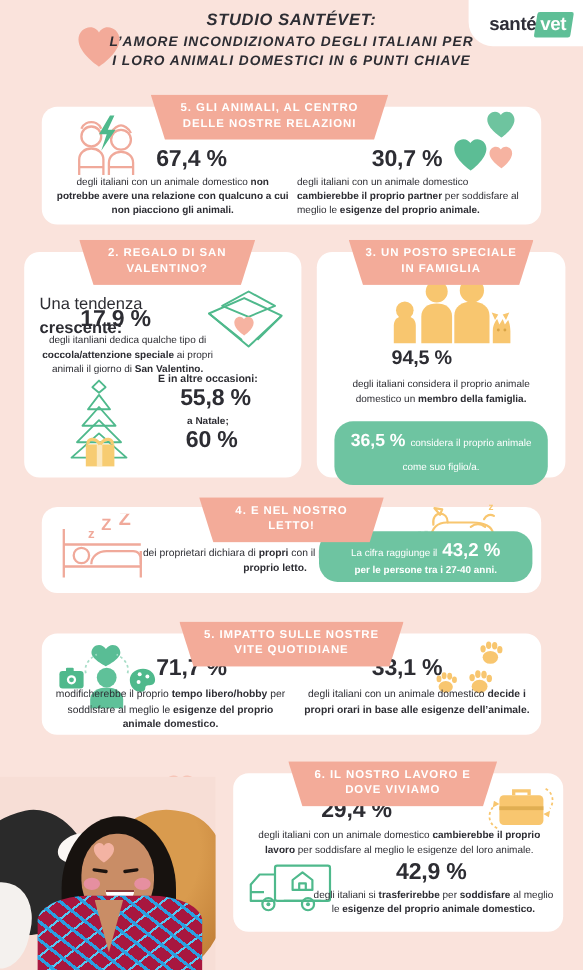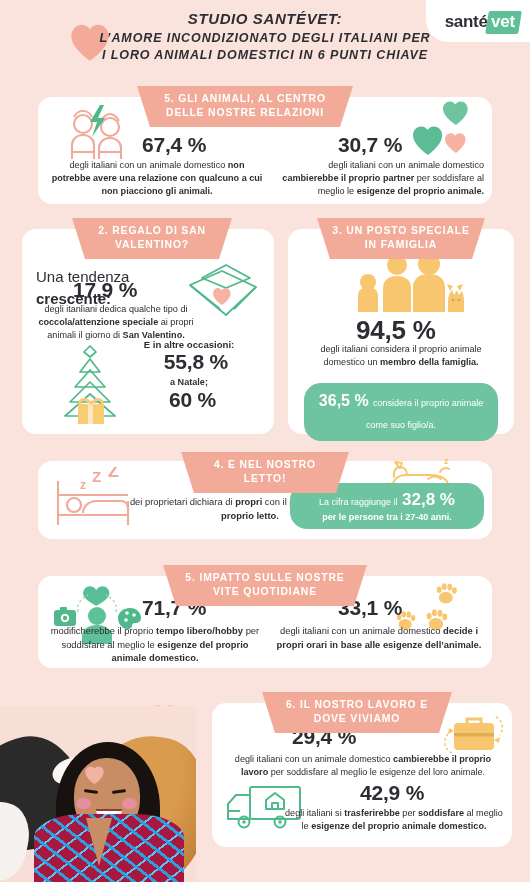--- a/index.html
+++ b/index.html
@@ -183,21 +183,21 @@
     </svg>
     <div class="pct" style="position:absolute;left:104px;top:36px">67,4 %</div>
     <div class="body-txt" style="position:absolute;left:12px;top:62px;width:214px;text-align:center"><span>degli italiani con un animale domestico </span><b>non potrebbe avere una relazione con qualcuno a cui non piacciono gli animali.</b></div>
 
     <svg style="position:absolute;right:18px;top:2px;width:62px;height:62px" viewBox="0 0 62 62">
       <path d="M44 26C44 26 31 18 31 9.8 31 5.3 34.6 2.5 38 2.5c2.6 0 4.4 1.5 5.3 3 1-1.5 2.8-3 5.4-3 3.4 0 7 2.8 7 7.3C55.7 18 44 26 44 26z" fill="#6ec49f"></path>
       <path d="M16 56C16 56 1 46 1 36.2 1 30.8 5.3 27.5 9.3 27.5c3 0 5.2 1.8 6.3 3.6 1.1-1.8 3.2-3.6 6.3-3.6 4 0 8.3 3.3 8.3 8.7C30.2 46 16 56 16 56z" fill="#5cbd95"></path>
       <path d="M44 54C44 54 33 47 33 40.3 33 36.6 36 34.3 38.8 34.3c2.1 0 3.7 1.2 4.5 2.5.8-1.3 2.4-2.5 4.5-2.5 2.8 0 5.8 2.3 5.8 6C53.6 47 44 54 44 54z" fill="#f6b3a1"></path>
     </svg>
     <div class="pct" style="position:absolute;left:300px;top:36px">30,7 %</div>
-    <div class="body-txt" style="position:absolute;left:232px;top:62px;width:214px;text-align:right"><span>degli italiani con un animale domestico </span><b>cambierebbe il proprio partner </b><span>per soddisfare al meglio le </span><b>esigenze del proprio animale.</b></div>
+    <div class="body-txt" style="position:absolute;left:232px;top:62px;width:214px;text-align:left"><span>degli italiani con un animale domestico </span><b>cambierebbe il proprio partner </b><span>per soddisfare al meglio le </span><b>esigenze del proprio animale.</b></div>
   </div>
   <div class="ribbon" style="left:137px;top:86px;width:216px">5. GLI ANIMALI, AL CENTRO DELLE NOSTRE RELAZIONI</div>
 
   <div class="card" style="left:22px;top:229px;width:252px;height:205px">
     <div class="body-txt" style="position:absolute;left:14px;top:37px;width:160px;font-size:15px"><span>Una tendenza </span><b>crescente:</b></div>
     <div class="pct" style="position:absolute;left:51px;top:49px">17,9 %</div>
     <div class="body-txt" style="position:absolute;left:10px;top:74px;width:168px;text-align:center"><span>degli itanliani dedica qualche tipo di </span><b>coccola/attenzione speciale </b><span>ai propri animali il giorno di </span><b>San Valentino.</b></div>
 
     <svg style="position:absolute;left:160px;top:28px;width:82px;height:62px" viewBox="0 0 82 62">
       <g fill="none" stroke="#4fb98c" stroke-width="1.8" stroke-linejoin="round">
@@ -241,21 +241,21 @@
         <circle cx="91" cy="9" r="11"></circle>
           <path d="M75 57V32c0-8.5 7-13 16-13s16 4.5 16 13v25z"></path>
         <path d="M110 46c0-7 4-11 4-11l2 5 3-5 2 5 3-4s2 4 2 10v11h-16z"></path>
         <path d="M112 36l-3-7 6 2zM122 36l3-7-6 2z"></path>
       </g>
       <g fill="#d9a445">
           <circle cx="115" cy="45" r="1.3"></circle>
           <circle cx="121" cy="45" r="1.3"></circle>
         </g>
     </svg>
-    <div class="pct" style="position:absolute;left:68px;top:86px;font-size:26px">94,5 %</div>
+    <div class="pct" style="position:absolute;left:68px;top:86px;font-size:18px">94,5 %</div>
     <div class="body-txt" style="position:absolute;left:16px;top:114px;width:194px;text-align:center"><span>degli italiani considera il proprio animale domestico un </span><b>membro della famiglia.</b></div>
     <div class="green-badge" style="position:absolute;left:16px;top:154px;width:194px">
       <span class="bp">36,5 %</span>
       <span class="bt">considera il proprio animale come suo figlio/a.</span>
     </div>
   </div>
   <div class="ribbon" style="left:317px;top:218px;width:168px">3. UN POSTO SPECIALE IN FAMIGLIA</div>
 
   <div class="card" style="left:38px;top:461px;width:454px;height:78px">
 
@@ -284,21 +284,21 @@
         <path d="M8 34c0-9 6-14 14-14h24c10 0 18 4 18 10v4z"></path>
         <path d="M44 24c4-3 9-3 13 0"></path>
         <path d="M10 22c-1-6 2-10 6-10s7 3 7 8"></path>
         <path d="M16 13l-5-6 7 1z"></path>
         <path d="M56 17c2-4 6-5 9-3"></path>
       </g>
       <text x="60" y="9" font-size="9" fill="#f8c66f" font-family="Liberation Sans" font-weight="bold">z</text>
     </svg>
     <div class="green-badge" style="position:absolute;right:8px;top:22px;width:194px;padding:5px 10px">
       <span class="bt">La cifra raggiunge il</span>
-      <span class="bp" style="font-size:17px">32,8 %</span>
+      <span class="bp" style="font-size:17px">43,2 %</span>
       <div class="bt" style="font-weight:bold">per le persone tra i 27-40 anni.</div>
     </div>
   </div>
   <div class="ribbon" style="left:181px;top:452px;width:168px">4. E NEL NOSTRO LETTO!</div>
 
   <div class="card" style="left:38px;top:576px;width:454px;height:92px">
 
     <svg style="position:absolute;left:14px;top:6px;width:90px;height:62px" viewBox="0 0 90 62">
       <path d="M45 6c1.6-2.6 4.6-4.5 7.6-4.5 4.8 0 8.4 3.9 8.4 8.7 0 7-16 15-16 15s-16-8-16-15c0-4.8 3.6-8.7 8.4-8.7 3 0 6 1.9 7.6 4.5z" fill="#59bd95" transform="translate(0,-1) scale(0.82) translate(9,5)"></path>
       <circle cx="45" cy="34" r="9" fill="#5fc199"></circle>

